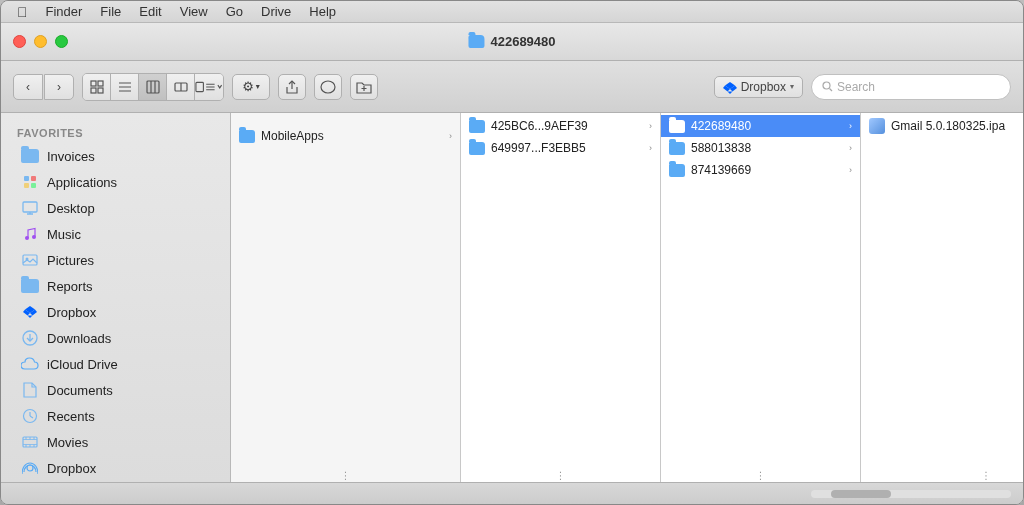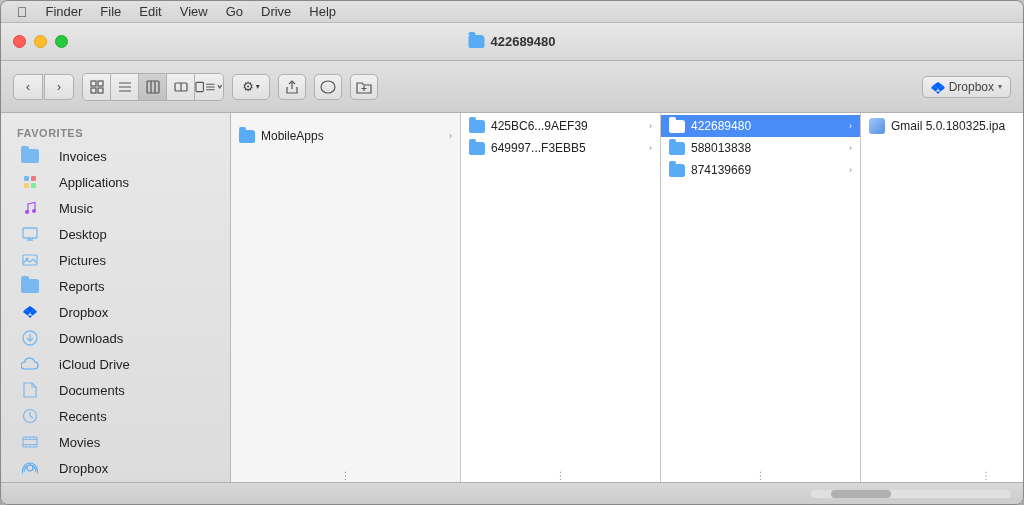--- a/index.html
+++ b/index.html
@@ -203,21 +203,21 @@
       font-weight: 700;
       color: #888;
       padding: 6px 16px 4px;
       text-transform: uppercase;
       letter-spacing: 0.5px;
     }
     .sidebar-item {
       display: flex;
       align-items: center;
       padding: 4px 16px;
-      gap: 20px;
+      gap: 8px;
       cursor: pointer;
       border-radius: 4px;
       margin: 0 4px;
       font-size: 13px;
       color: #222;
     }
     .si-icon {
       width: 18px;
       height: 18px;
       flex-shrink: 0;
@@ -465,20 +465,27 @@
       <svg width="14" height="14" viewBox="0 0 14 14" fill="none">
         <polygon points="7,2 12,5.5 7,9 2,5.5" fill="#0061ff"></polygon>
         <polygon points="2,5.5 7,9 4.5,11.5 0,8" fill="#0061ff"></polygon>
         <polygon points="12,5.5 7,9 9.5,11.5 14,8" fill="#0061ff"></polygon>
         <polygon points="4.5,11.5 9.5,11.5 7,14" fill="#0061ff"></polygon>
       </svg>
       <span style="font-size:12px;">Dropbox</span>
       <span style="font-size:8px; color:#666;">▾</span>
     </div>
 
+    <div class="search-bar">
+      <svg width="11" height="11" viewBox="0 0 11 11" fill="none">
+        <circle cx="4.5" cy="4.5" r="3.5" stroke="#aaa" stroke-width="1.2"></circle>
+        <line x1="7.5" y1="7.5" x2="10" y2="10" stroke="#aaa" stroke-width="1.2"></line>
+      </svg>
+      <span style="font-size:12px; color:#aaa;">Search</span>
+    </div>
   </div>
 
   <div class="main-content">
 
     <div class="sidebar">
       <div class="sidebar-section-label">Favorites</div>
 
       <div class="sidebar-item">
         <div class="si-icon">
           <div class="folder-sm"></div>
@@ -494,37 +501,37 @@
             <rect x="2" y="9" width="5" height="5" rx="1" fill="#f0d07a"></rect>
             <rect x="9" y="9" width="5" height="5" rx="1" fill="#7af09a"></rect>
           </svg>
         </div>
         <span>Applications</span>
       </div>
 
       <div class="sidebar-item">
         <div class="si-icon">
           <svg width="16" height="16" viewBox="0 0 16 16" fill="none">
+            <rect x="1" y="2" width="14" height="10" rx="1" stroke="#7ab8f0" stroke-width="1.3" fill="none"></rect>
+            <line x1="5" y1="14" x2="11" y2="14" stroke="#7ab8f0" stroke-width="1.3"></line>
+            <line x1="8" y1="12" x2="8" y2="14" stroke="#7ab8f0" stroke-width="1.3"></line>
+          </svg>
+        </div>
+        <span>Desktop</span>
+      </div>
+
+      <div class="sidebar-item">
+        <div class="si-icon">
+          <svg width="16" height="16" viewBox="0 0 16 16" fill="none">
             <path d="M6 12 V4 l7-1.5 v8" stroke="#a050f0" stroke-width="1.2" fill="none"></path>
             <circle cx="5" cy="12" r="2" fill="#a050f0"></circle>
             <circle cx="12" cy="11" r="2" fill="#a050f0"></circle>
           </svg>
         </div>
         <span>Music</span>
-      </div>
-
-      <div class="sidebar-item">
-        <div class="si-icon">
-          <svg width="16" height="16" viewBox="0 0 16 16" fill="none">
-            <rect x="1" y="2" width="14" height="10" rx="1" stroke="#7ab8f0" stroke-width="1.3" fill="none"></rect>
-            <line x1="5" y1="14" x2="11" y2="14" stroke="#7ab8f0" stroke-width="1.3"></line>
-            <line x1="8" y1="12" x2="8" y2="14" stroke="#7ab8f0" stroke-width="1.3"></line>
-          </svg>
-        </div>
-        <span>Desktop</span>
       </div>
 
       <div class="sidebar-item">
         <div class="si-icon">
           <svg width="16" height="16" viewBox="0 0 16 16" fill="none">
             <rect x="1" y="3" width="14" height="10" rx="1" stroke="#7ab8f0" stroke-width="1.2" fill="none"></rect>
             <circle cx="5" cy="7" r="1.5" fill="#7ab8f0"></circle>
             <polyline points="1,11 5,8 8,10 11,7 15,11" stroke="#7ab8f0" stroke-width="1.2" fill="none"></polyline>
           </svg>
         </div>

